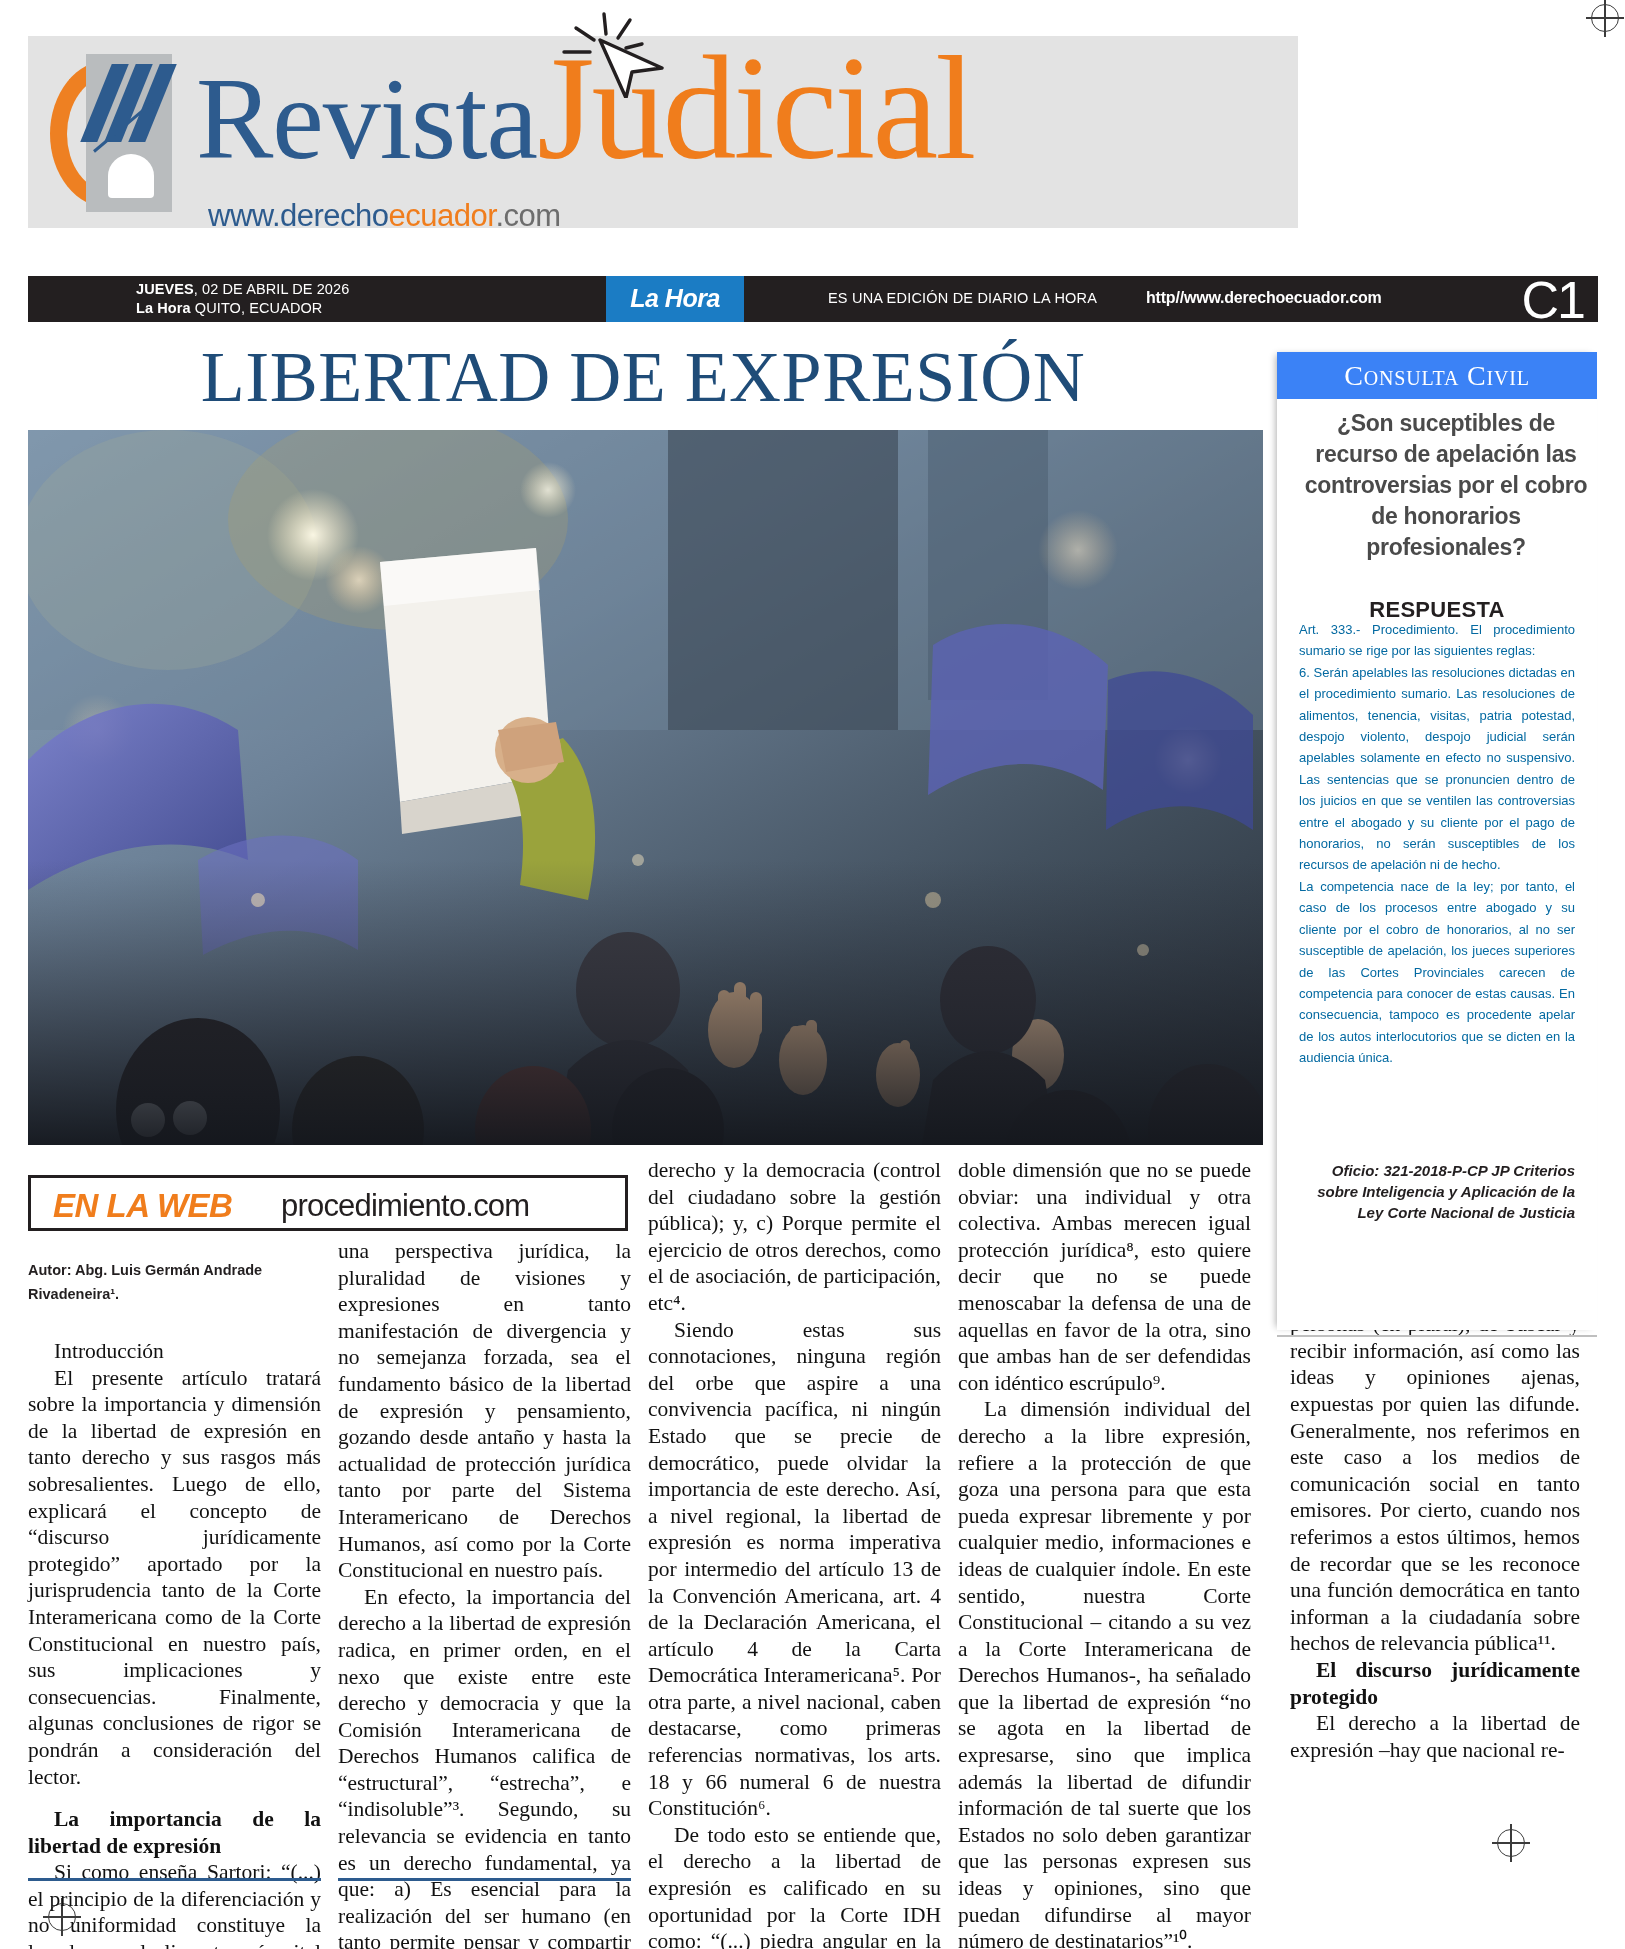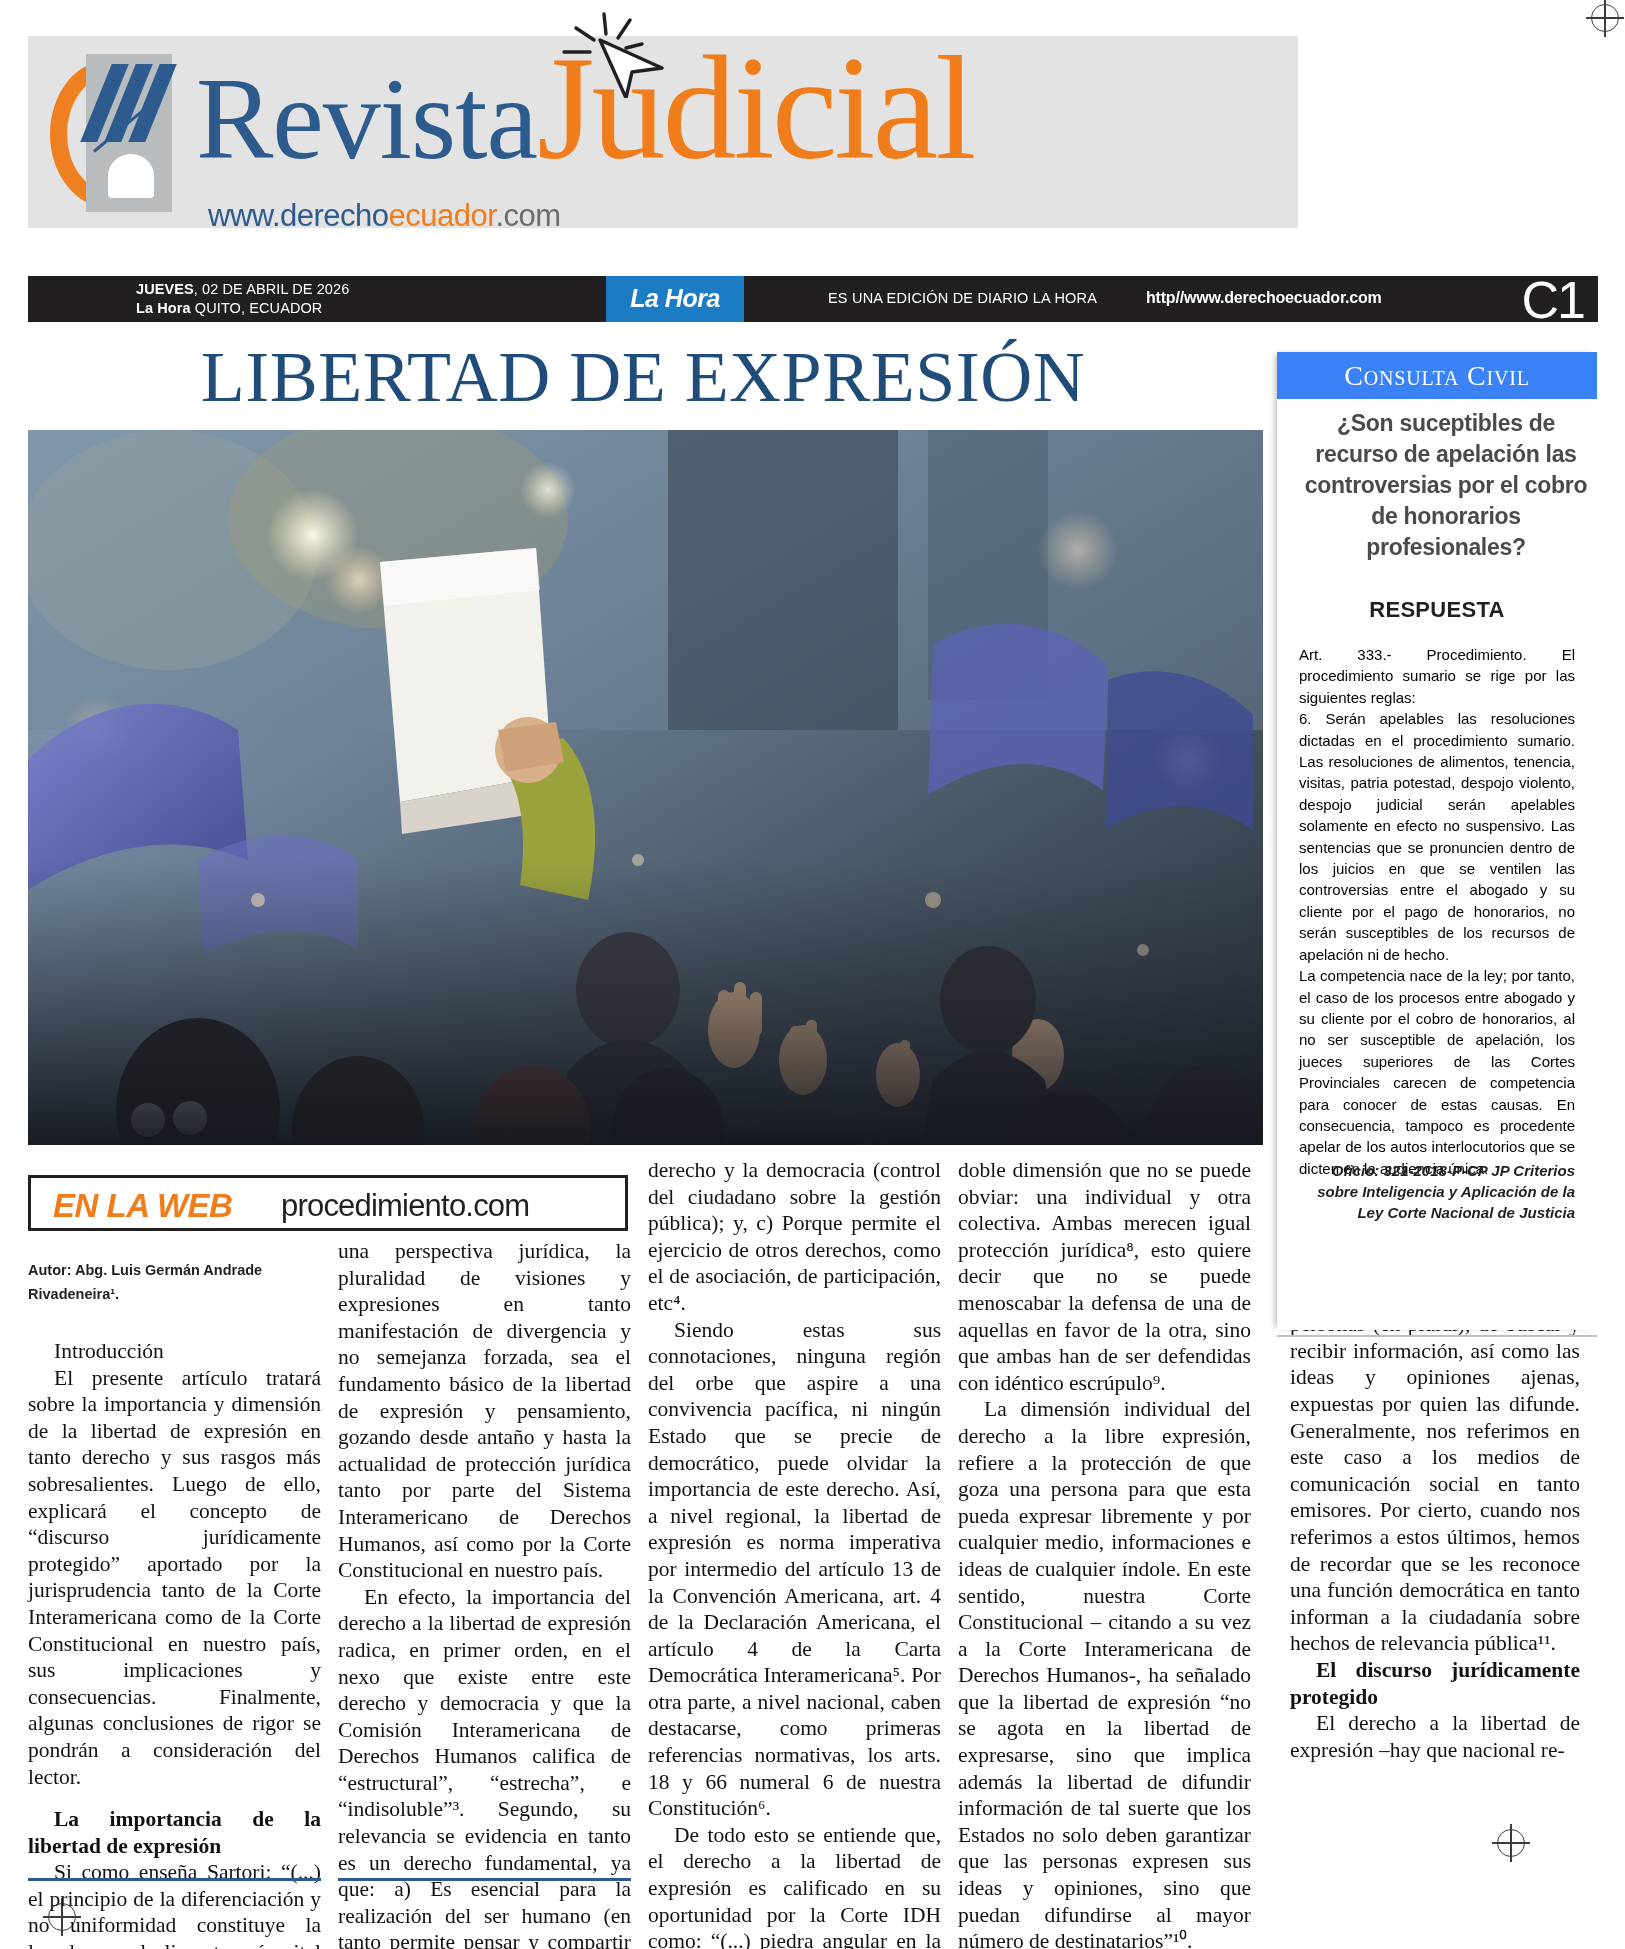--- a/index.html
+++ b/index.html
@@ -318,27 +318,27 @@
     left: 0; right: 0; top: 245px;
     text-align: center;
     font-family: "Liberation Sans", sans-serif;
     font-weight: bold;
     font-size: 22px;
     color: #231f20;
     letter-spacing: 0.3px;
   }
   .sidebar-body {
     position: absolute;
-    left: 22px; top: 292px;
+    left: 22px; top: 267px;
     width: 276px;
     font-family: "Liberation Sans", sans-serif;
-    font-size: 15px;
+    font-size: 13px;
     line-height: 21.4px;
     text-align: justify;
-    color: #000000;
+    color: #0369a1;
   }
   .sidebar-body p { margin: 0; }
   .sidebar-source {
     position: absolute;
     left: 22px; top: 808px;
     width: 276px;
     text-align: right;
     font-family: "Liberation Sans", sans-serif;
     font-weight: bold;
     font-style: italic;

